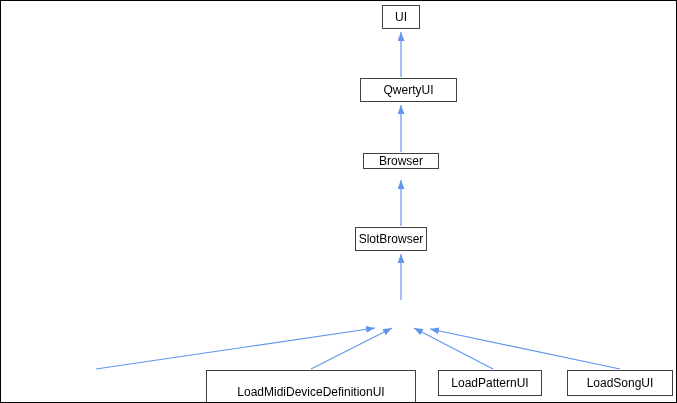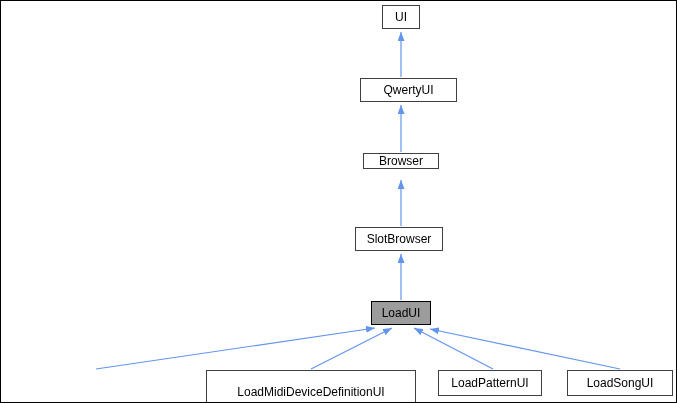--- a/index.html
+++ b/index.html
@@ -72,23 +72,22 @@
     <line class="edge" x1="492" y1="368" x2="413" y2="327" marker-end="url(#arrowhead)"></line>
     <line class="edge" x1="619" y1="368" x2="429" y2="328" marker-end="url(#arrowhead)"></line>
   </svg>
 
   <div class="node" style="left:381px; top:4px; width:38px; height:24px">UI</div>
 
   <div class="node" style="left:359px; top:77px; width:97px; height:24px">QwertyUI</div>
 
   <div class="node" style="left:362px; top:152px; width:76px; height:16px">Browser</div>
 
-  <div class="node" style="left:354px; top:226px; width:88px; height:24px">SlotBrowser</div>
+  <div class="node" style="left:354px; top:226px; width:72px; height:24px">SlotBrowser</div>
 
-  <div class="node highlight" style="left:370px; top:300px; width:60px; height:24px">LoadUI</div>
 
 
   <div class="node" style="left:205px; top:369px; width:210px; height:44px">LoadMidiDeviceDefinitionUI</div>
 
   <div class="node" style="left:437px; top:369px; width:104px; height:26px">LoadPatternUI</div>
 
   <div class="node" style="left:566px; top:369px; width:106px; height:26px">LoadSongUI</div>
 
 </div>
 

